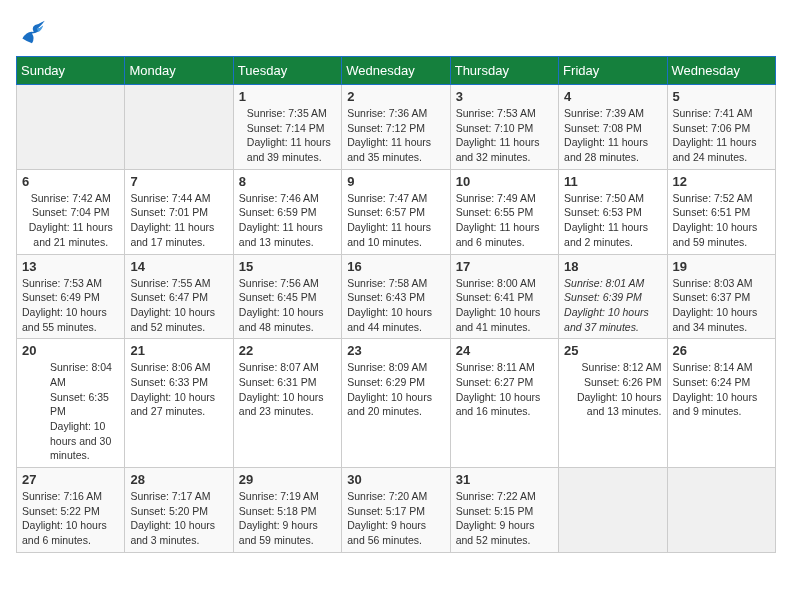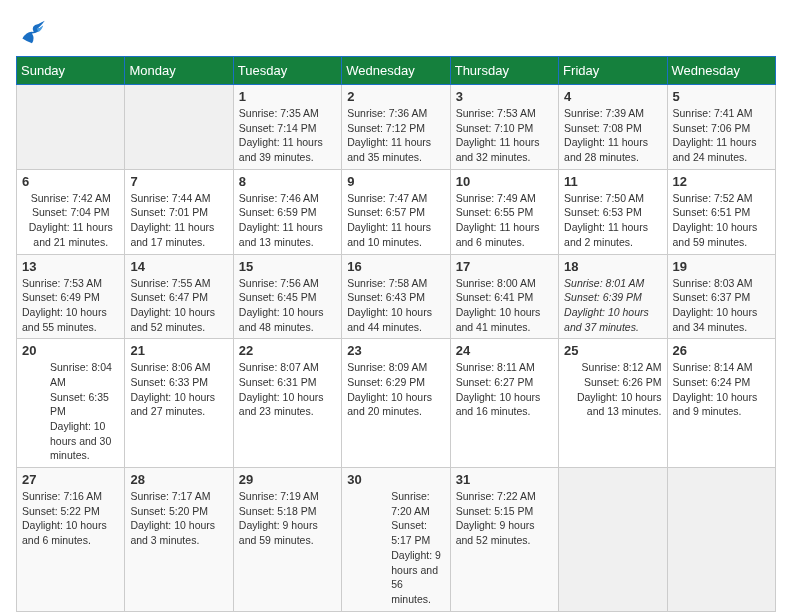--- a/index.html
+++ b/index.html
@@ -121,21 +121,21 @@
         <th>Friday</th>
         <th>Wednesday</th>
       </tr>
   </thead>
   <tbody id="calendar-body">
   <tr>
         <td class="empty"></td>
         <td class="empty"></td>
         <td>
           <span class="day-num">1</span>
-          <div class="day-info" style="white-space: pre-line;">Sunrise: 7:35 AM
+          <div class="day-info" style="white-space: pre-line; margin-left: 8px;">Sunrise: 7:35 AM
 Sunset: 7:14 PM
 Daylight: 11 hours and 39 minutes.</div>
         </td>
         <td>
           <span class="day-num">2</span>
           <div class="day-info" style="white-space: pre-line;">Sunrise: 7:36 AM
 Sunset: 7:12 PM
 Daylight: 11 hours and 35 minutes.</div>
         </td>
         <td>
@@ -303,21 +303,21 @@
 Daylight: 10 hours and 3 minutes.</div>
         </td>
         <td>
           <span class="day-num">29</span>
           <div class="day-info" style="white-space: pre-line;">Sunrise: 7:19 AM
 Sunset: 5:18 PM
 Daylight: 9 hours and 59 minutes.</div>
         </td>
         <td>
           <span class="day-num">30</span>
-          <div class="day-info" style="white-space: pre-line; margin-left: 44px;">Sunrise: 7:20 AM
+          <div class="day-info" style="white-space: pre-line;">Sunrise: 7:20 AM
 Sunset: 5:17 PM
 Daylight: 9 hours and 56 minutes.</div>
         </td>
         <td>
           <span class="day-num">31</span>
           <div class="day-info" style="white-space: pre-line;">Sunrise: 7:22 AM
 Sunset: 5:15 PM
 Daylight: 9 hours and 52 minutes.</div>
         </td>
         <td class="empty"></td>

